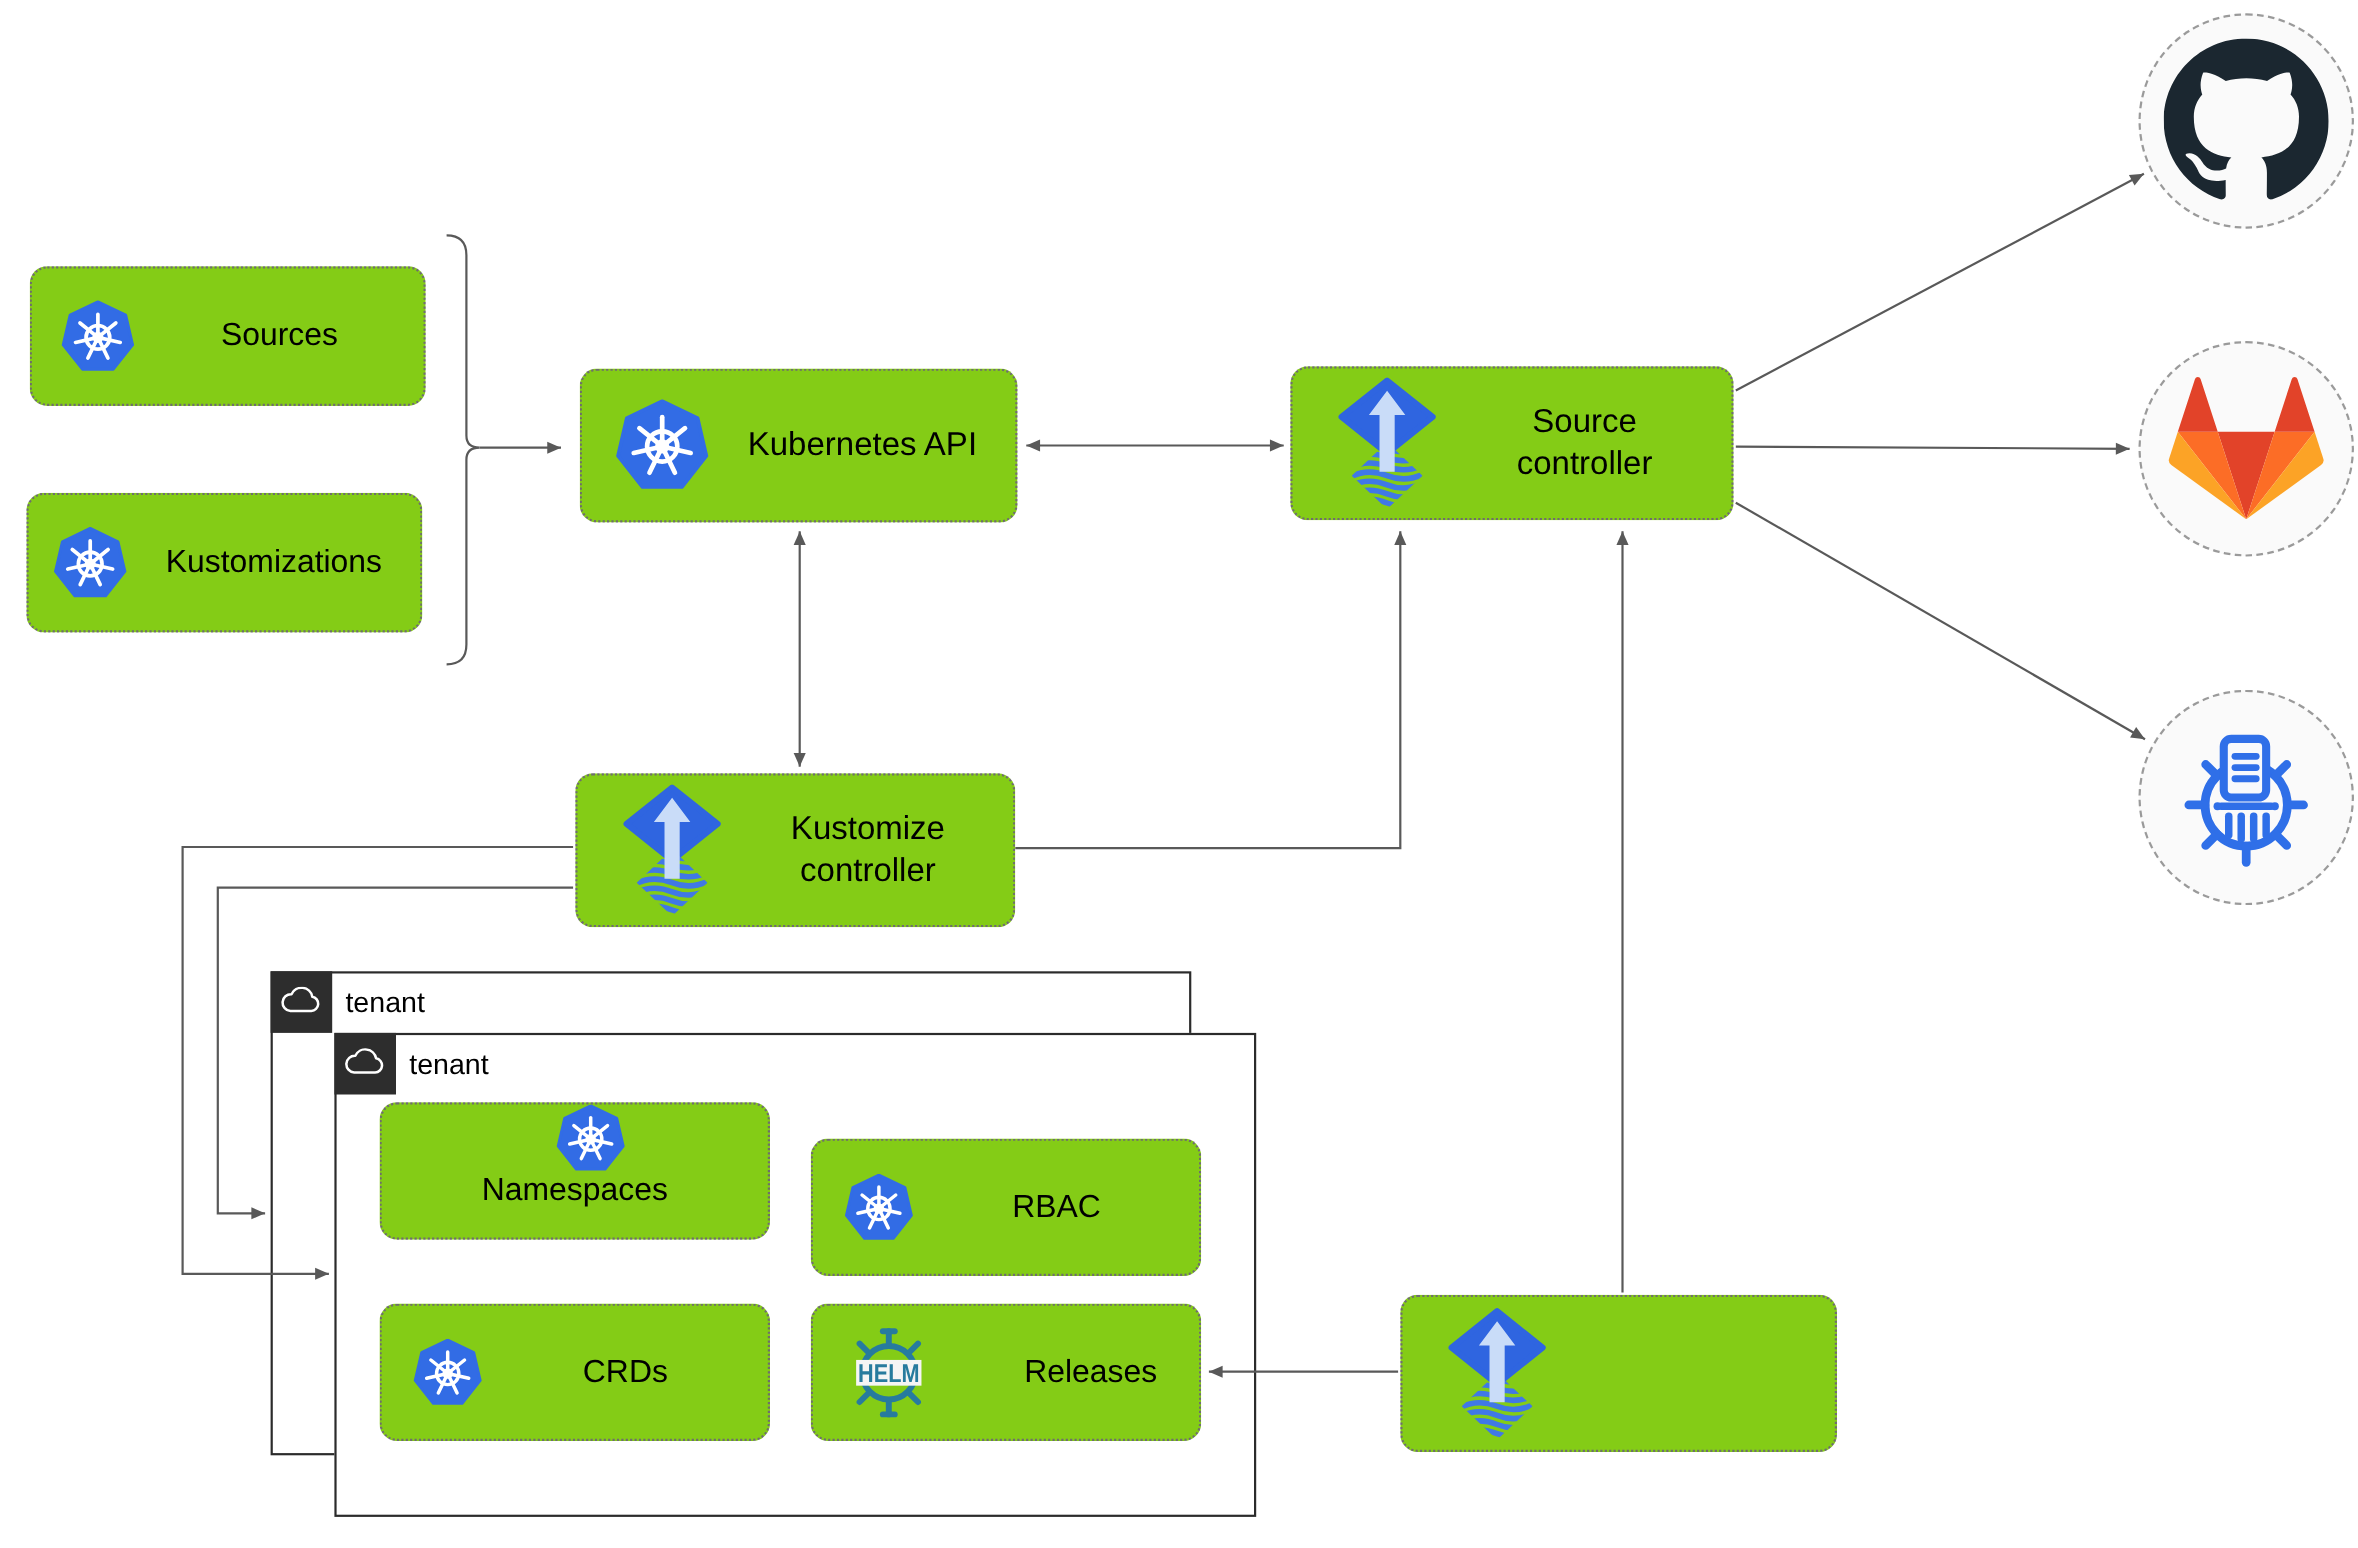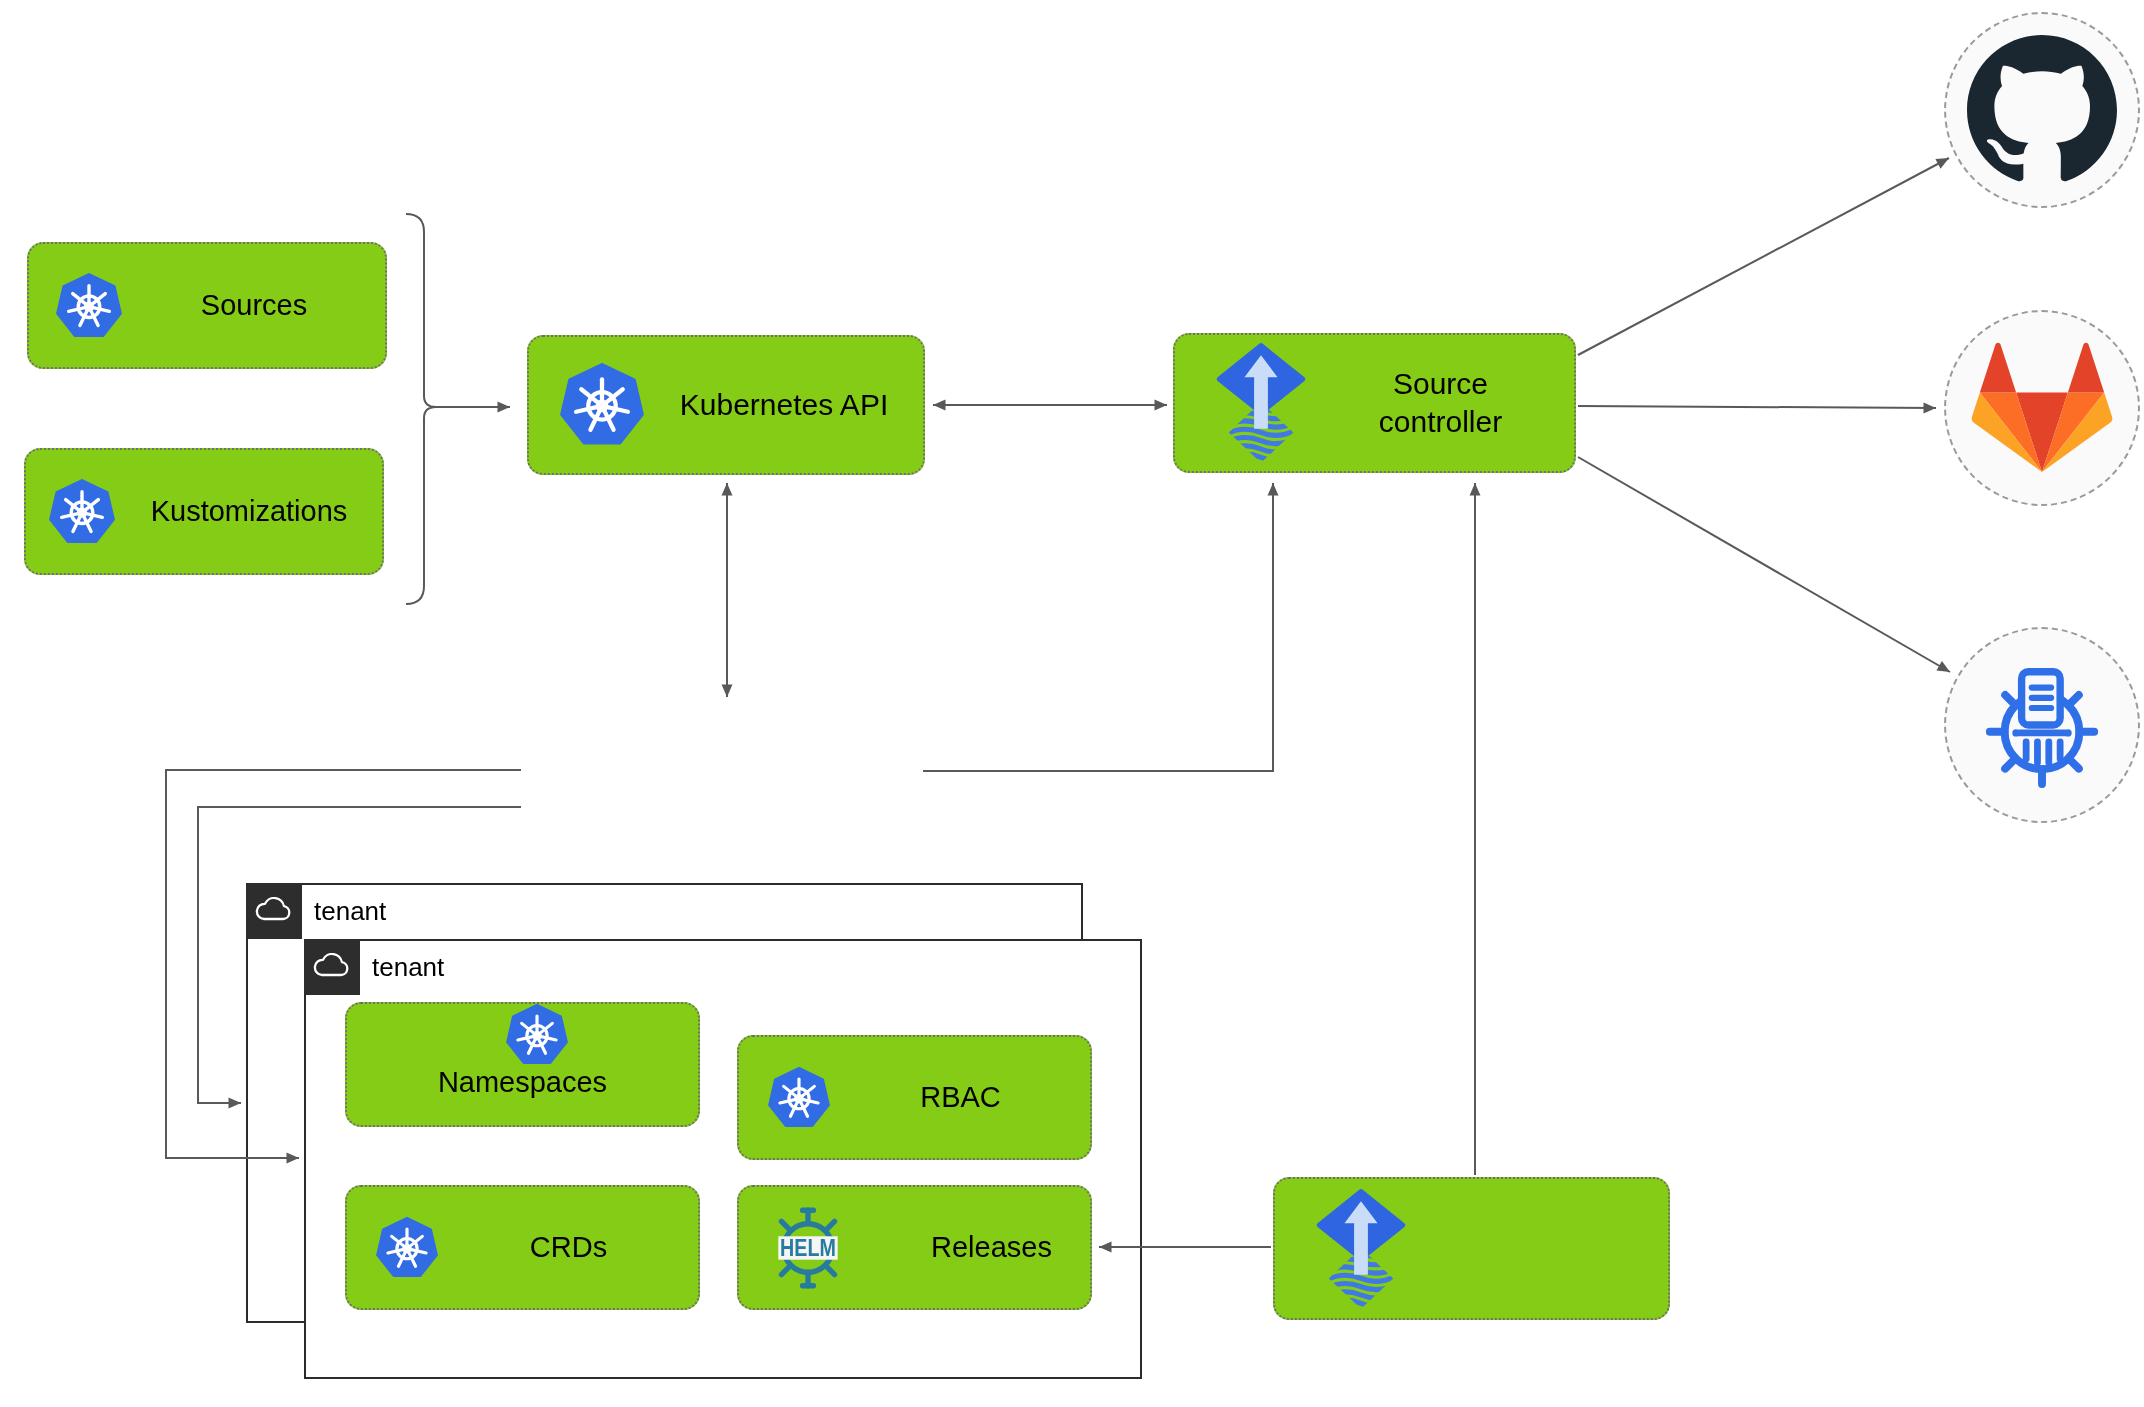--- a/index.html
+++ b/index.html
@@ -198,20 +198,28 @@
 
   <div class="dnode big" style="left:1173px;top:333px;width:403px;height:140px;">
     <span class="nicon" style="margin-left:40px;">
       <svg width="92" height="120" viewBox="0 0 100 130">
           <use href="#flux-icon"></use>
         </svg>
       </span>
     <span class="nlabel"><span class="wrap" style="width:180px;">Source controller</span></span>
   </div>
 
+  <div class="dnode big" style="left:523px;top:703px;width:400px;height:140px;">
+    <span class="nicon" style="margin-left:40px;">
+      <svg width="92" height="120" viewBox="0 0 100 130">
+          <use href="#flux-icon"></use>
+        </svg>
+      </span>
+    <span class="nlabel"><span class="wrap" style="width:200px;">Kustomize controller</span></span>
+  </div>
 
   <div class="dnode big" style="left:1273px;top:1177px;width:397px;height:143px;">
     <span class="nicon" style="margin-left:40px;">
       <svg width="92" height="120" viewBox="0 0 100 130">
           <use href="#flux-icon"></use>
         </svg>
       </span>
   </div>
 
   <div class="ext" style="left:1944px;top:12px;">

